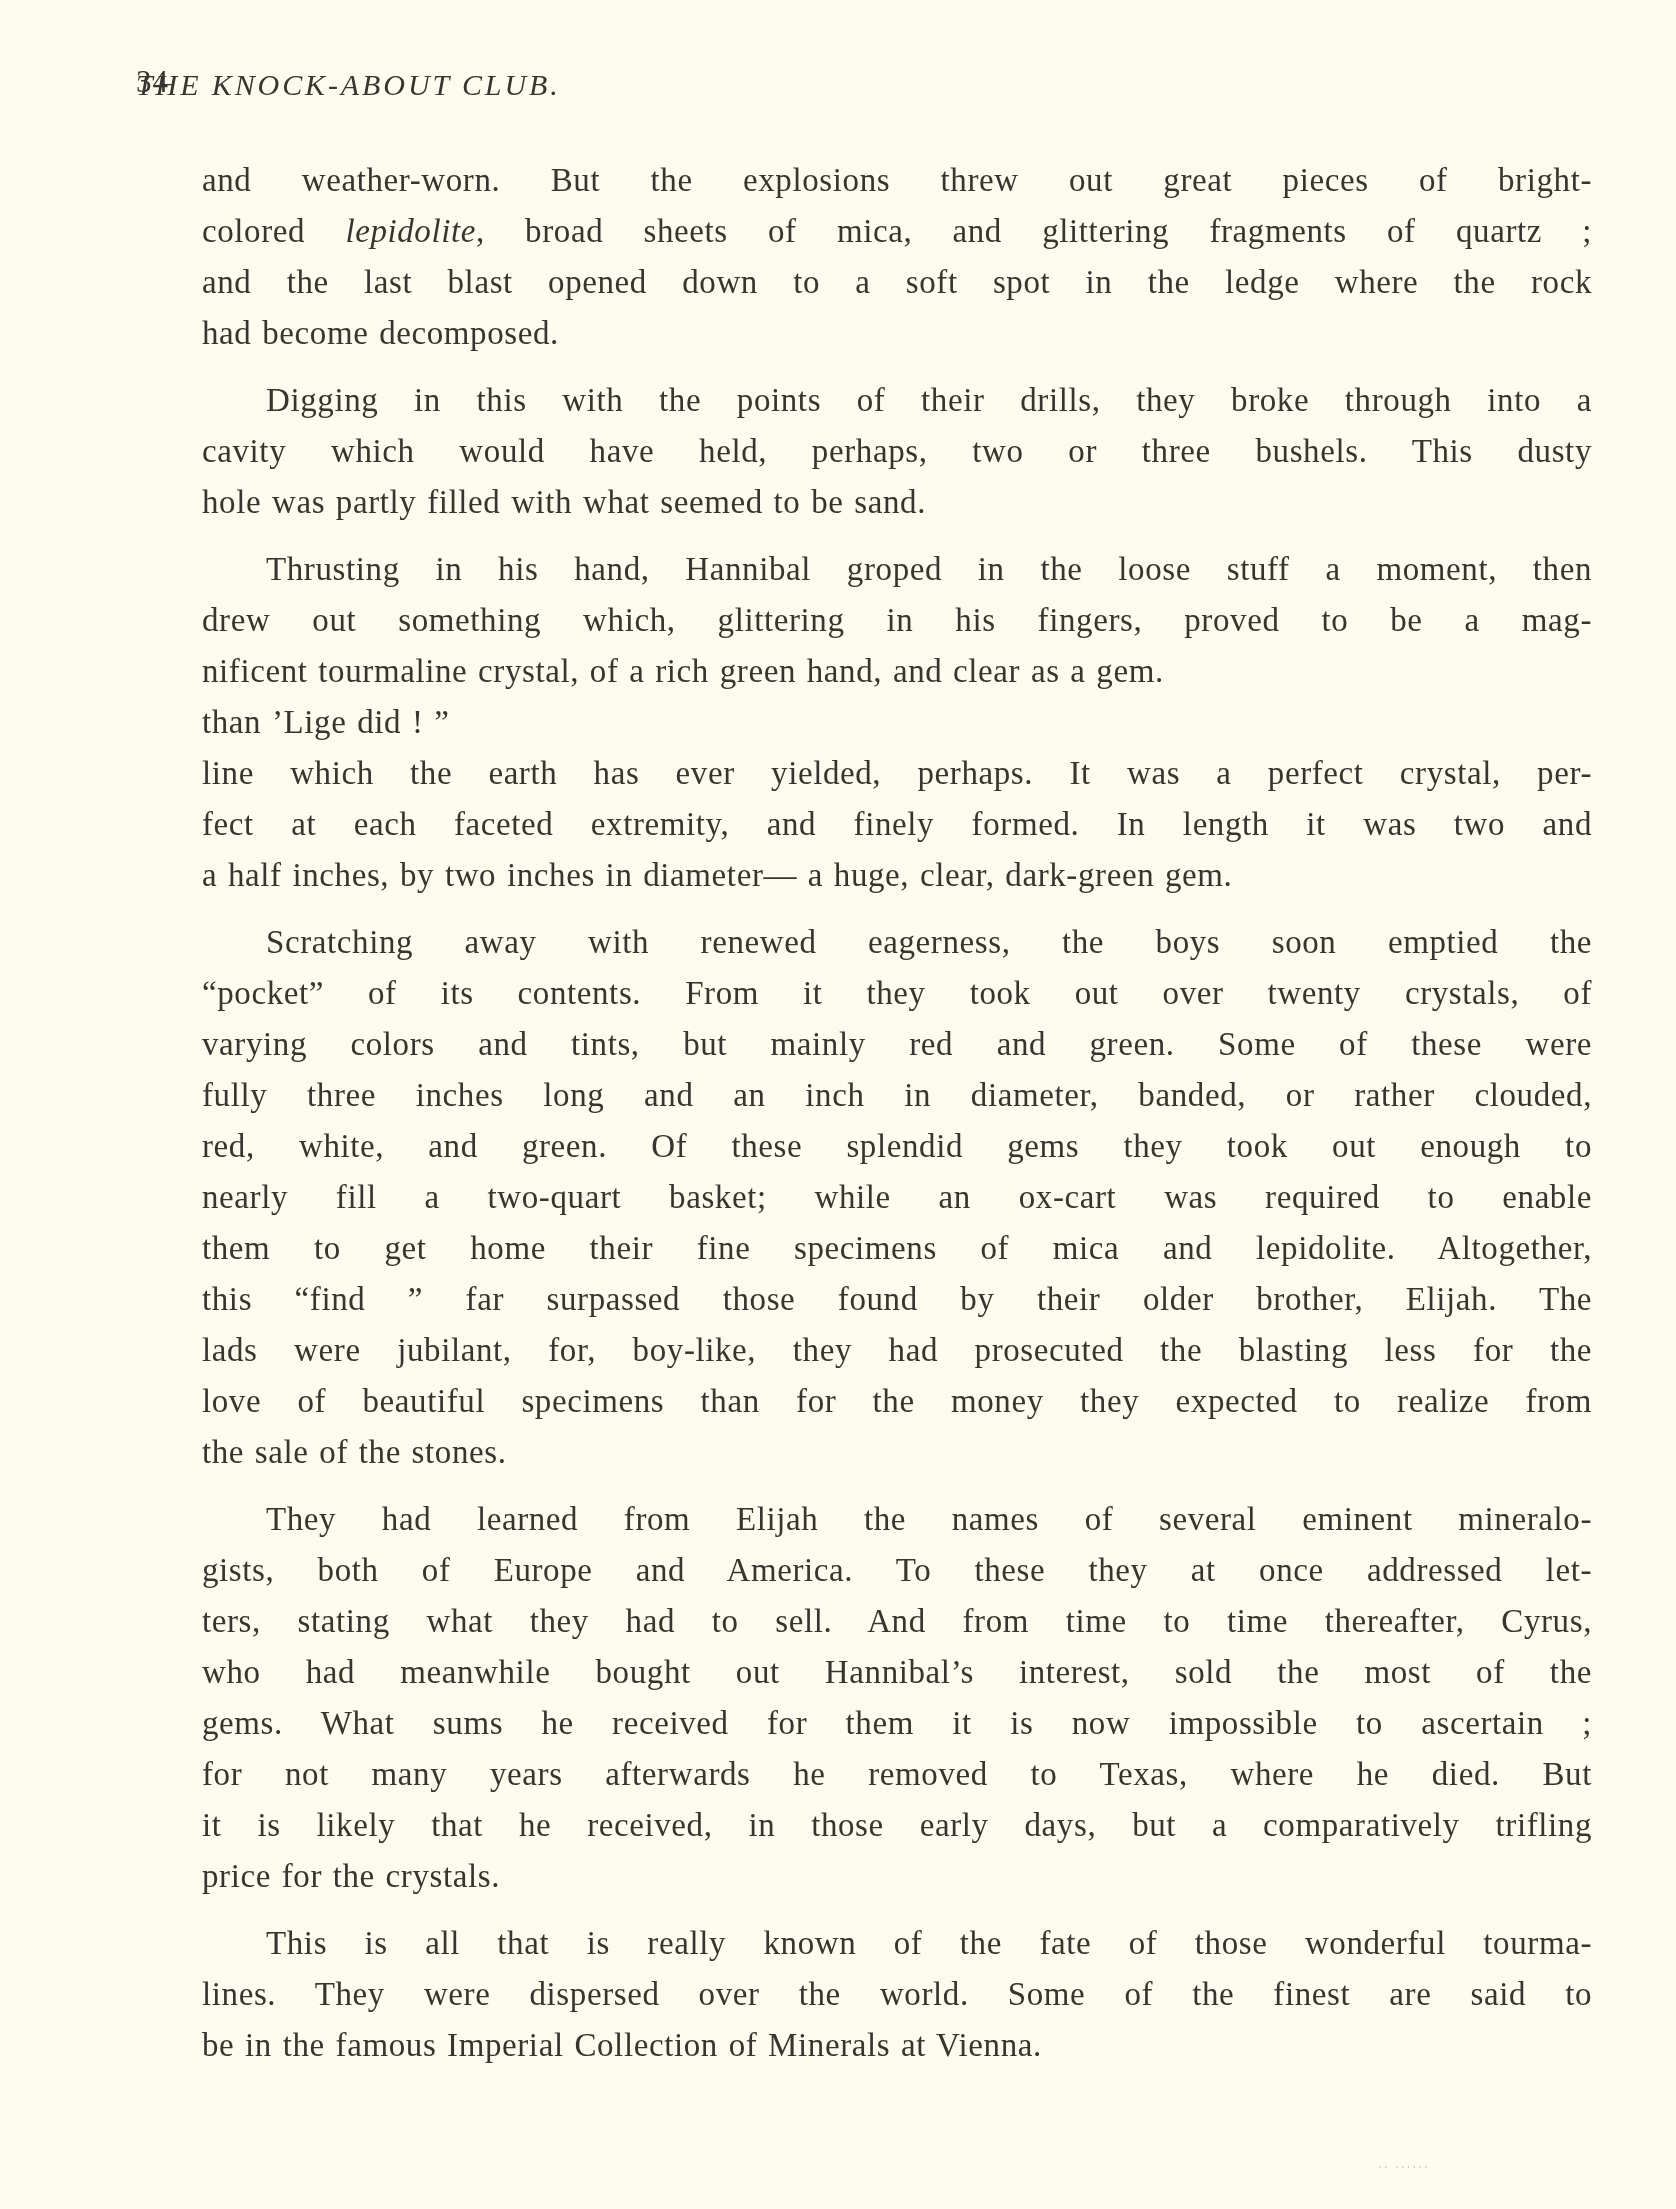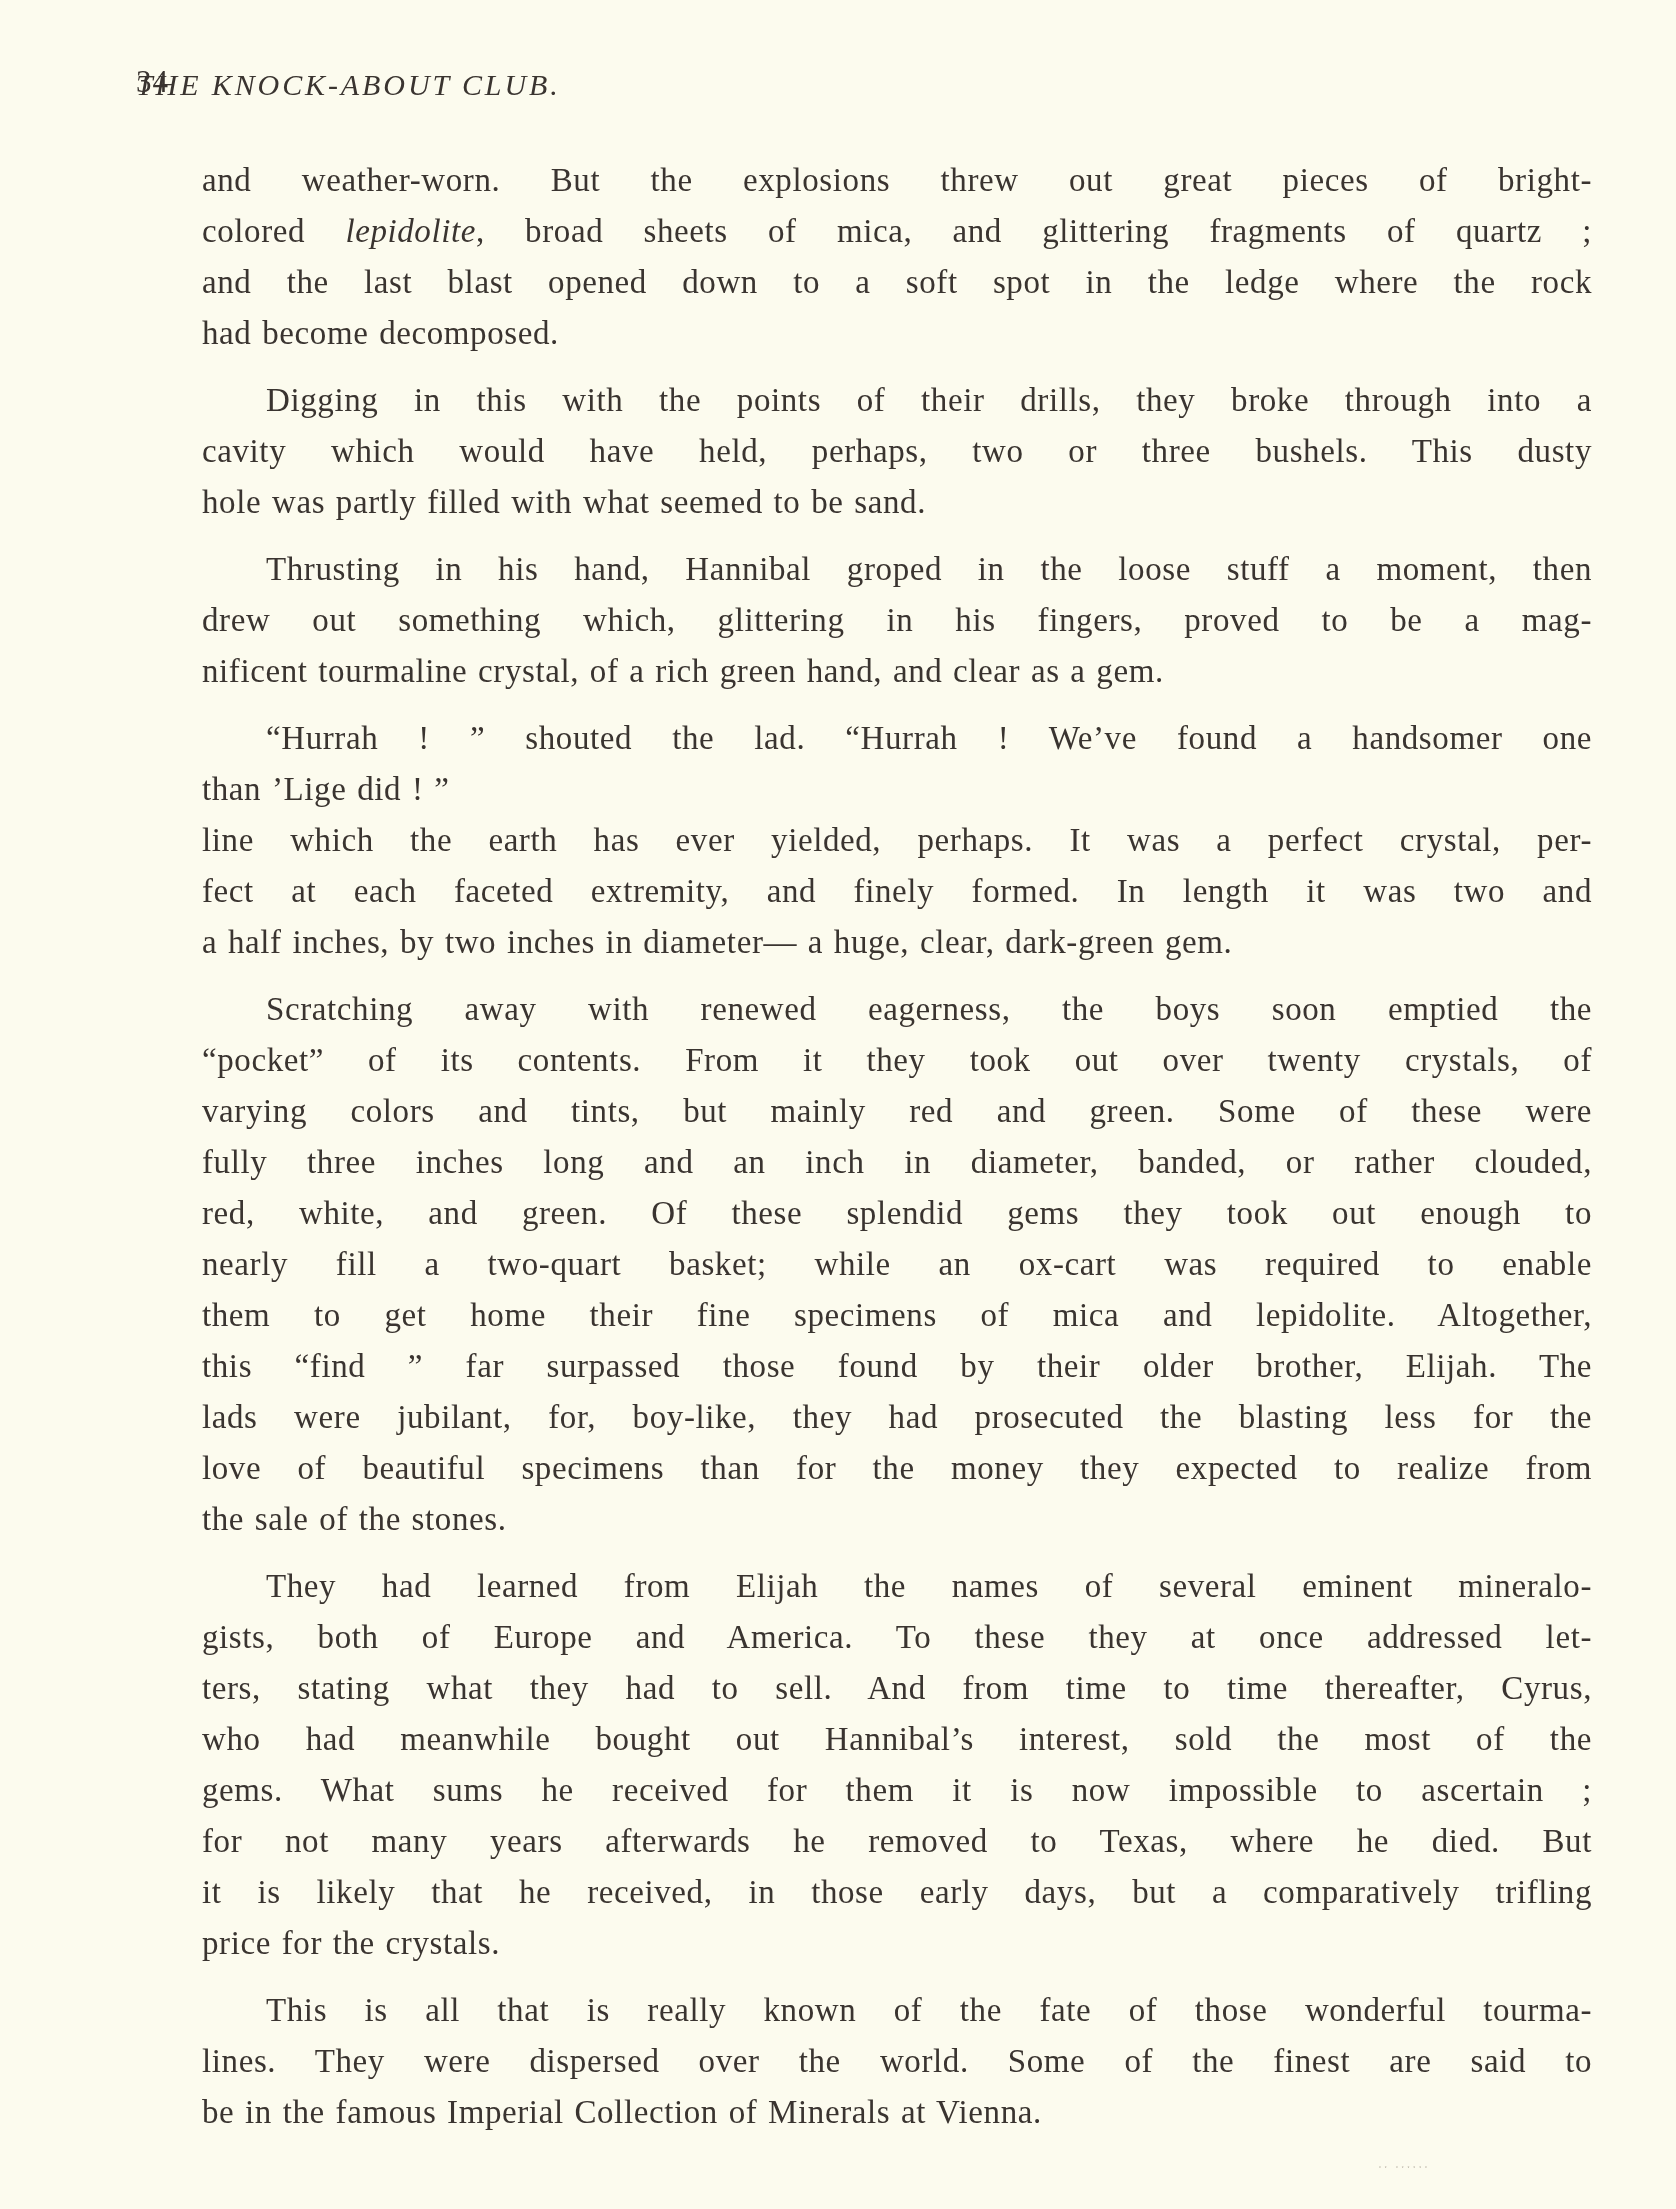--- a/index.html
+++ b/index.html
@@ -58,21 +58,20 @@
       <span class="line indent">Digging in this with the points of their drills, they broke through into a</span>
       <span class="line">cavity which would have held, perhaps, two or three bushels.  This dusty</span>
       <span class="line last">hole was partly filled with what seemed to be sand.</span>
     </div>
     <div class="para">
       <span class="line indent">Thrusting in his hand, Hannibal groped in the loose stuff a moment, then</span>
       <span class="line">drew out something which, glittering in his fingers, proved to be a mag-</span>
       <span class="line last">nificent tourmaline crystal, of a rich green hand, and clear as a gem.</span>
     </div>
     <div class="para">
-      <span class="line indent">“Hurrah ! ” shouted the lad.   “Hurrah !  We’ve found a handsomer one</span>
       <span class="line last">than ’Lige did ! ”</span>
     </div>
     <div class="para">
       <span class="line">line which the earth has ever yielded, perhaps.  It was a perfect crystal, per-</span>
       <span class="line">fect at each faceted extremity, and finely formed.  In length it was two and</span>
       <span class="line last">a half inches, by two inches in diameter— a huge, clear, dark-green gem.</span>
     </div>
     <div class="para">
       <span class="line indent">Scratching away with renewed eagerness, the boys soon emptied the</span>
       <span class="line">“pocket” of its contents.  From it they took out over twenty crystals, of</span>

